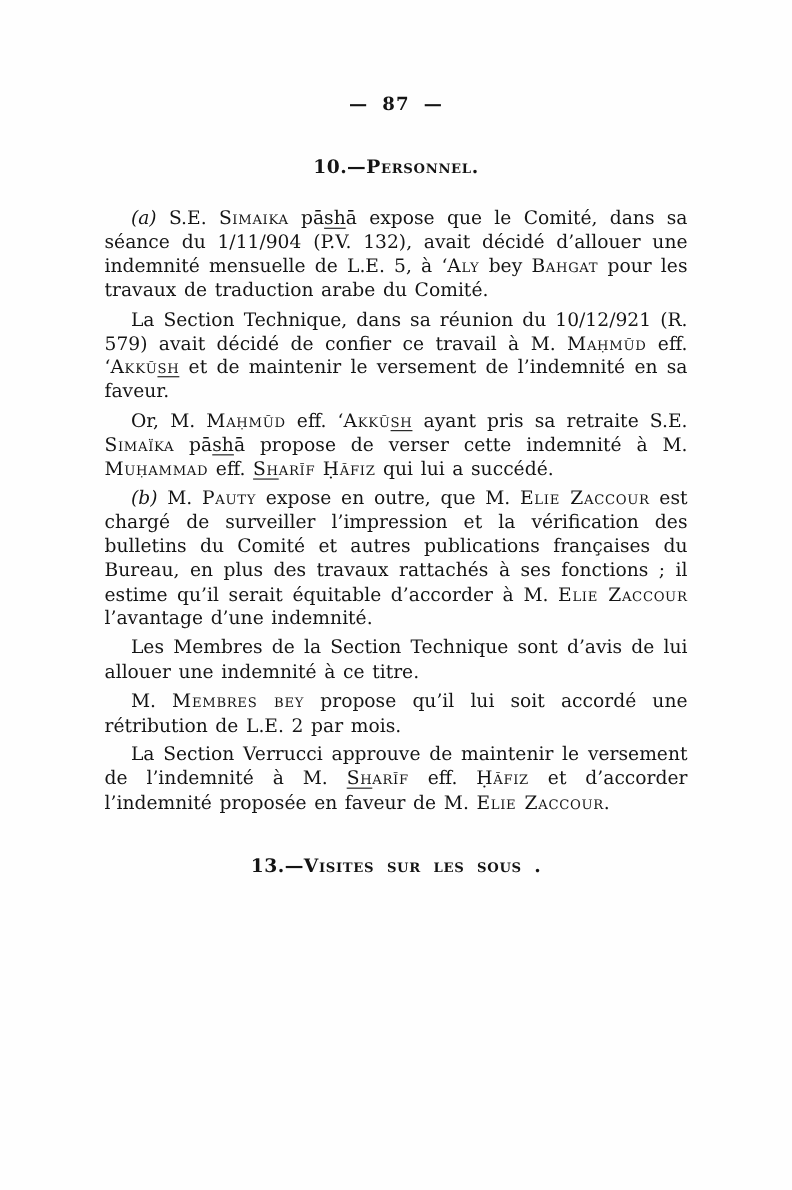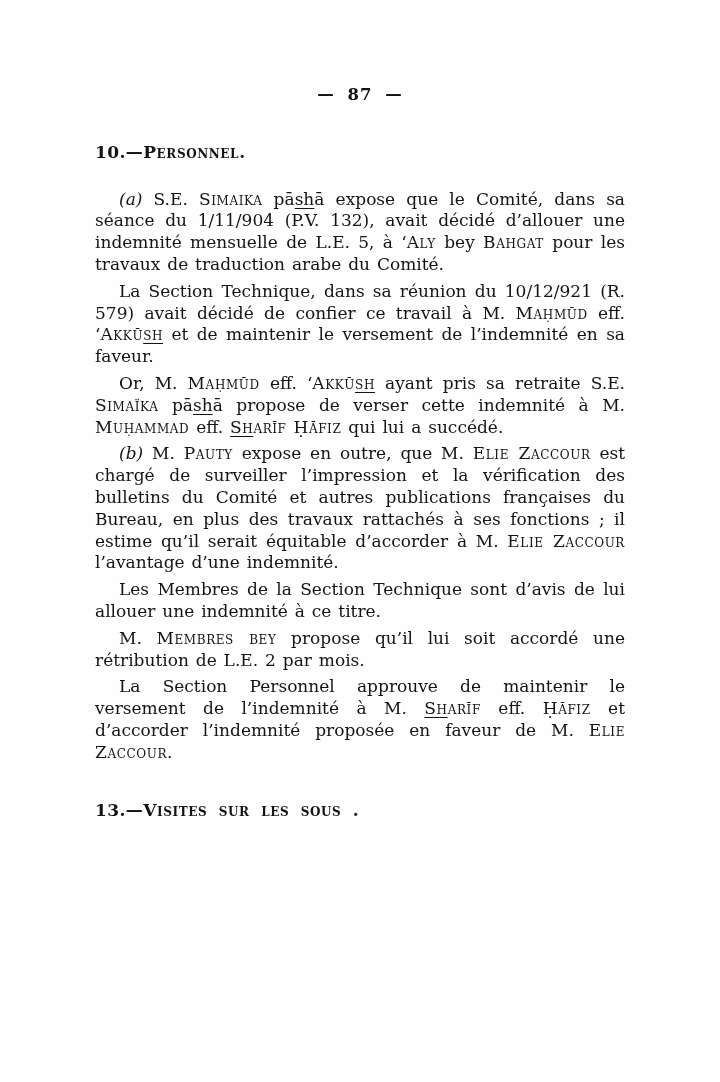--- a/index.html
+++ b/index.html
@@ -31,20 +31,21 @@
   }
   .body-text p {
     margin: 0 0 5px 0;
     text-align: justify;
     text-indent: 24px;
     word-spacing: 1.5px;
   }
   .section-heading {
     font-size: 17px;
     font-weight: 600;
+    text-align: center;
     text-indent: 0;
     letter-spacing: 0.4px;
     word-spacing: 5px;
     margin: 36px 0 25px 0;
   }
   
   .rs-sc { font-variant: small-caps; letter-spacing: 0.6px; }
   .rs-i  { font-style: italic; }
   .rs-u  { text-decoration: underline; text-decoration-thickness: 1.2px; text-underline-offset: 2.5px; }
 </style>
@@ -63,18 +64,18 @@
     <p><span>La Section Technique, dans sa réunion du 10/12/921 (R. 579) avait décidé de confier ce travail à M. </span><span class="rs-sc">Maḥmūd</span><span> eff. ‘</span><span class="rs-sc">Akkū</span><span class="rs-sc rs-u">sh</span><span> et de maintenir le versement de l’indemnité en sa faveur.</span></p>
 
     <p><span>Or, M. </span><span class="rs-sc">Maḥmūd</span><span> eff. ‘</span><span class="rs-sc">Akkū</span><span class="rs-sc rs-u">sh</span><span> ayant pris sa retraite S.E. </span><span class="rs-sc">Simaïka</span><span> pā</span><span class="rs-u">sh</span><span>ā propose de verser cette indemnité à M. </span><span class="rs-sc">Muḥammad</span><span> eff. </span><span class="rs-sc rs-u">Sh</span><span class="rs-sc">arīf</span><span> </span><span class="rs-sc">Ḥāfiz</span><span> qui lui a succédé.</span></p>
 
     <p><span class="rs-i">(b)</span><span> M. </span><span class="rs-sc">Pauty</span><span> expose en outre, que M. </span><span class="rs-sc">Elie Zaccour</span><span> est chargé de surveiller l’impression et la vérification des bulletins du Comité et autres publications françaises du Bureau, en plus des travaux rattachés à ses fonctions ; il estime qu’il serait équitable d’accorder à M. </span><span class="rs-sc">Elie Zaccour</span><span> l’avantage d’une indemnité.</span></p>
 
     <p><span>Les Membres de la Section Technique sont d’avis de lui allouer une indemnité à ce titre.</span></p>
 
     <p><span>M. </span><span class="rs-sc">Membres bey</span><span> propose qu’il lui soit accordé une rétribution de L.E. 2 par mois.</span></p>
 
-    <p><span>La Section Personnel approuve de maintenir le versement de l’indemnité à M. </span><span class="rs-sc rs-u">Sh</span><span class="rs-sc">arīf</span><span> eff. </span><span class="rs-sc">Ḥāfiz</span><span> et d’accorder l’indemnité proposée en faveur de M. </span><span class="rs-sc">Elie Zaccour</span><span>.</span></p>
+    <p><span>La Section Verrucci approuve de maintenir le versement de l’indemnité à M. </span><span class="rs-sc rs-u">Sh</span><span class="rs-sc">arīf</span><span> eff. </span><span class="rs-sc">Ḥāfiz</span><span> et d’accorder l’indemnité proposée en faveur de M. </span><span class="rs-sc">Elie Zaccour</span><span>.</span></p>
 
     <h2 class="section-heading"><span>13.—</span><span class="rs-sc">Visites sur les sous</span><span> .</span></h2>
 
   </div>
 </div>
 
 </body></html>

